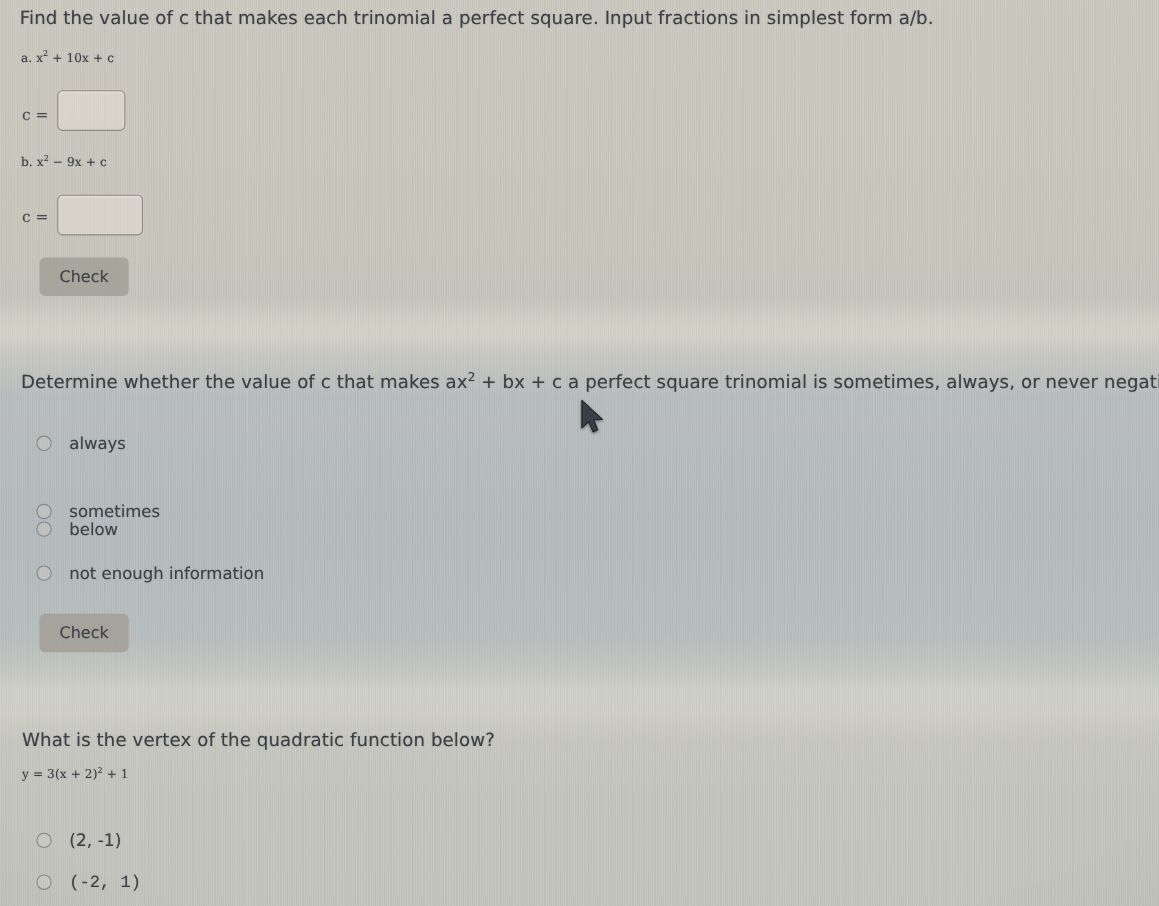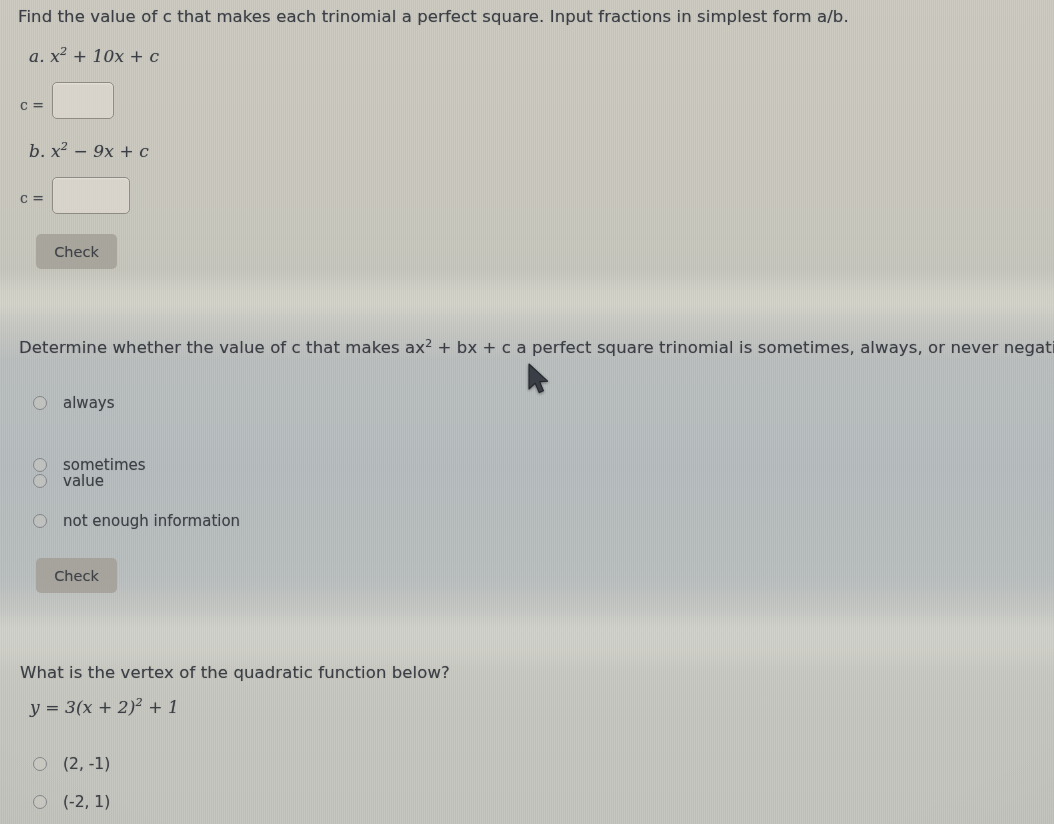--- a/index.html
+++ b/index.html
@@ -90,23 +90,21 @@
   .q-text {
     position: absolute;
     font-size: 16.5px;
     color: #3b3f45;
     white-space: nowrap;
     letter-spacing: 0.1px;
     text-shadow: 0 0 1.1px rgba(90,92,96,0.55);
   }
   .math {
     font-family: "DejaVu Serif", serif;
-    font-style: italic;
-    font-size: 17px;
-    margin-left: 10px;
+    font-size: 11px;
   }
   sup {
     font-size: 0.66em;
     vertical-align: super;
     line-height: 0;
   }
   .italic-word { }
 
   
   .c-label {
@@ -223,21 +221,21 @@
       <span class="radio-label">always</span>
     </div>
 
     <div class="radio-row" style="left:33px; top:456px;">
       <span class="radio-circle"></span>
       <span class="radio-label">sometimes</span>
     </div>
 
     <div class="radio-row" style="left:33px; top:472px;">
       <span class="radio-circle"></span>
-      <span class="radio-label">value</span>
+      <span class="radio-label">below</span>
     </div>
 
     <div class="radio-row" style="left:33px; top:512px;">
       <span class="radio-circle"></span>
       <span class="radio-label">not enough information</span>
     </div>
 
     <div class="check-btn" style="left:22px; top:558px;">Check</div>
   </div>
 
@@ -247,21 +245,21 @@
 
     <div class="q-text math" style="left:20px; top:697px;">
       <span>y = 3(x + 2)</span><sup>2</sup><span> + 1</span>
     </div>
 
     <div class="radio-row" style="left:33px; top:755px;">
       <span class="radio-circle"></span>
       <span class="radio-label mono-ish">(2, -1)</span>
     </div>
 
-    <div class="radio-row" style="left:33px; top:793px;">
+    <div class="radio-row" style="left:33px; top:793px;font-family:Liberation Mono, monospace;">
       <span class="radio-circle"></span>
       <span class="radio-label mono-ish">(-2, 1)</span>
     </div>
   </div>
 
   <svg id="cursor" width="26" height="34" viewBox="0 0 26 34" style="left:527px; top:363px;">
     <path d="M2,1 L2,26 L8.2,20.2 L12.2,29.6 L16.4,27.7 L12.6,18.6 L20.6,18.2 Z" fill="#3a3f47" stroke="#23262b" stroke-width="1.1" stroke-linejoin="round"></path>
   </svg>
 
 </div>

